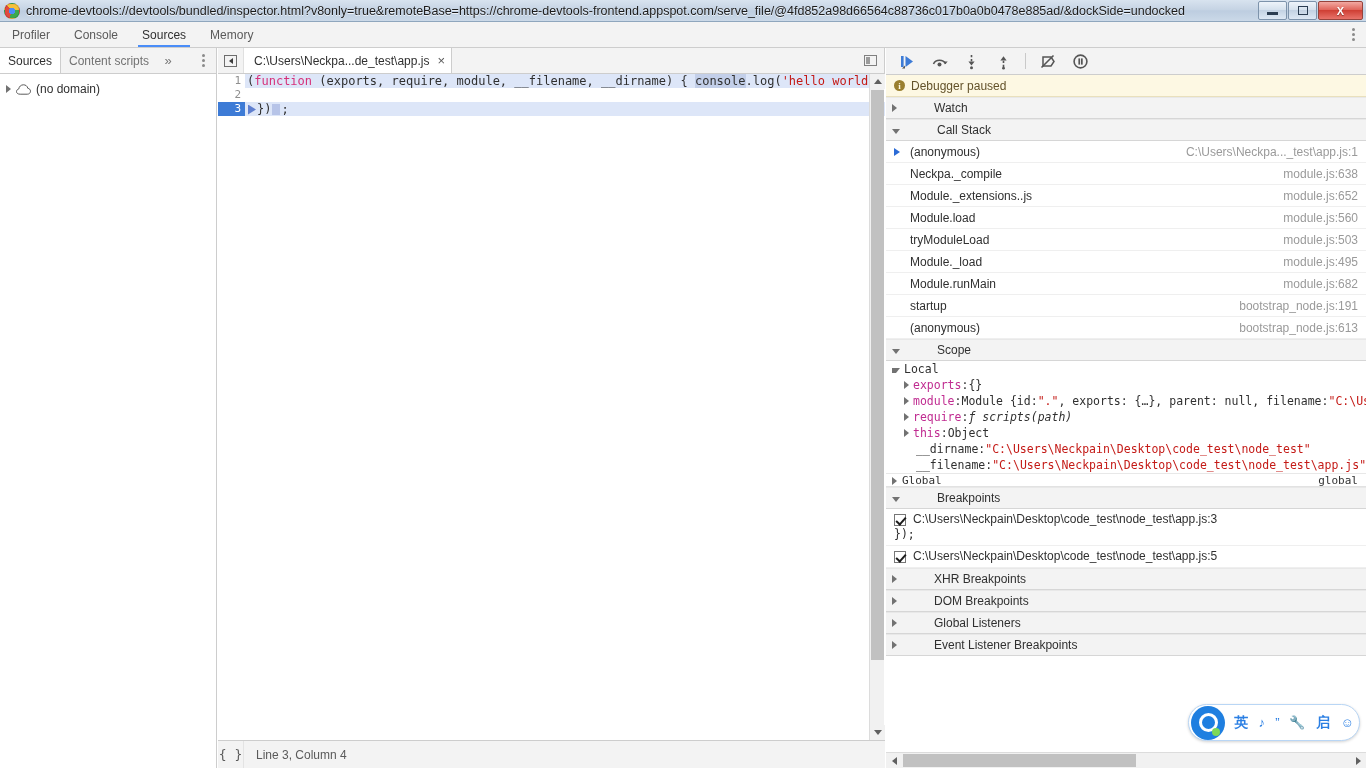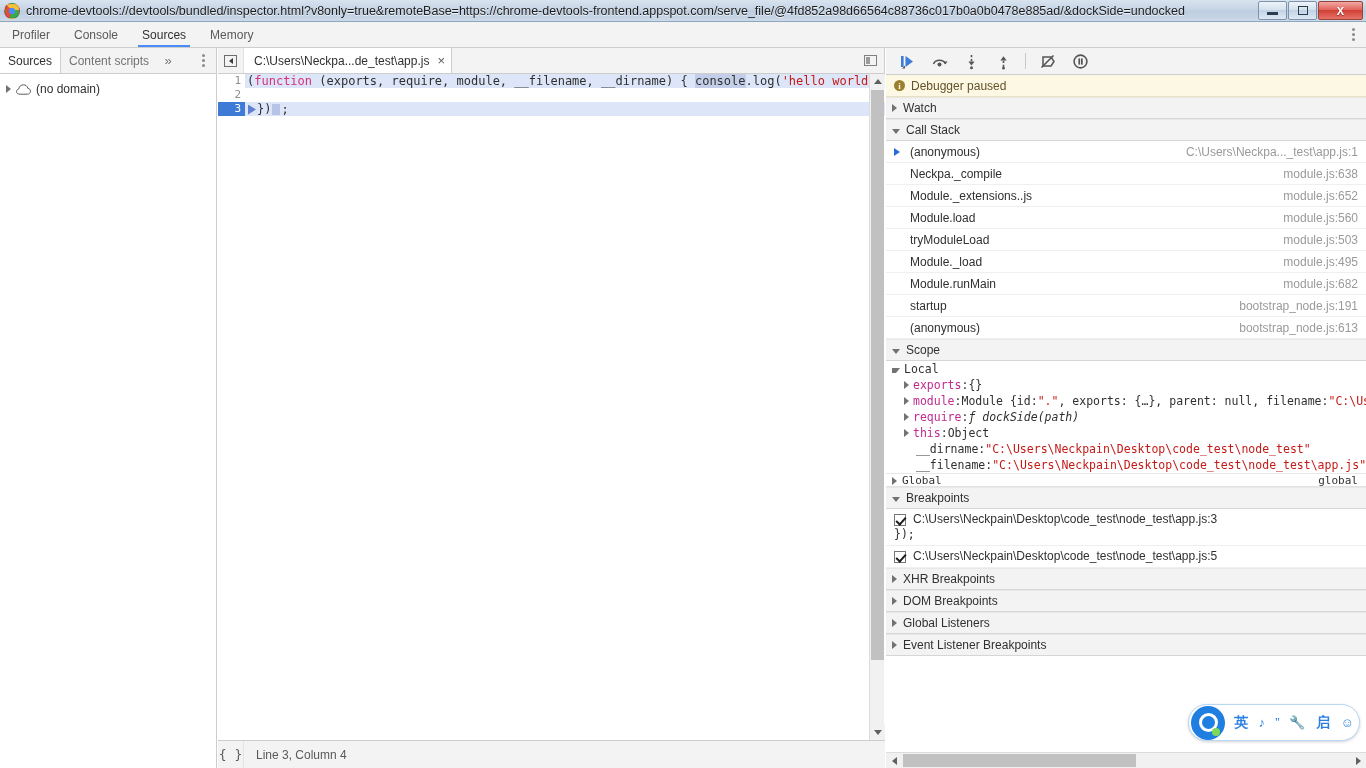--- a/index.html
+++ b/index.html
@@ -362,21 +362,21 @@
     margin-right: 6px;
     font-family: "Liberation Serif", serif;
   }
   .section-header {
     height: 22px;
     background: #f3f3f3;
     border-bottom: 1px solid #d6d6d6;
     border-top: 1px solid #e8e8e8;
     display: flex; align-items: center;
     padding-left: 6px;
-    font-size: 12px; color: #303030;
+    font-size: 12px; color: #303030; gap: 31px;
   }
   .section-header .tri { margin-right: 6px; }
   .stack-row {
     height: 22px;
     display: flex; align-items: center;
     padding-left: 8px; padding-right: 8px;
     font-size: 12px; color: #303030;
     border-bottom: 1px solid #efefef;
   }
   .stack-row .sel-dot {
@@ -788,21 +788,21 @@
         <span class="sc-muted">: </span>
         <span class="sc-name">Module {id: </span>
         <span class="sc-str">"."</span>
         <span class="sc-name">, exports: {…}, parent: null, filename: </span>
         <span class="sc-str">"C:\Us</span>
     </div>
     <div class="scope-row ind-1">
       <span class="tri"></span>
       <span class="sc-prop">require</span>
         <span class="sc-muted">: </span>
-        <span class="sc-fn">ƒ dockSide(path)</span>
+        <span class="sc-fn">ƒ scripts(path)</span>
     </div>
     <div class="scope-row ind-1">
       <span class="tri"></span>
       <span class="sc-prop">this</span>
         <span class="sc-muted">: </span>
         <span class="sc-name">Object</span>
     </div>
     <div class="scope-row ind-2">
       <span class="sc-name">__dirname</span>
         <span class="sc-muted">: </span>

